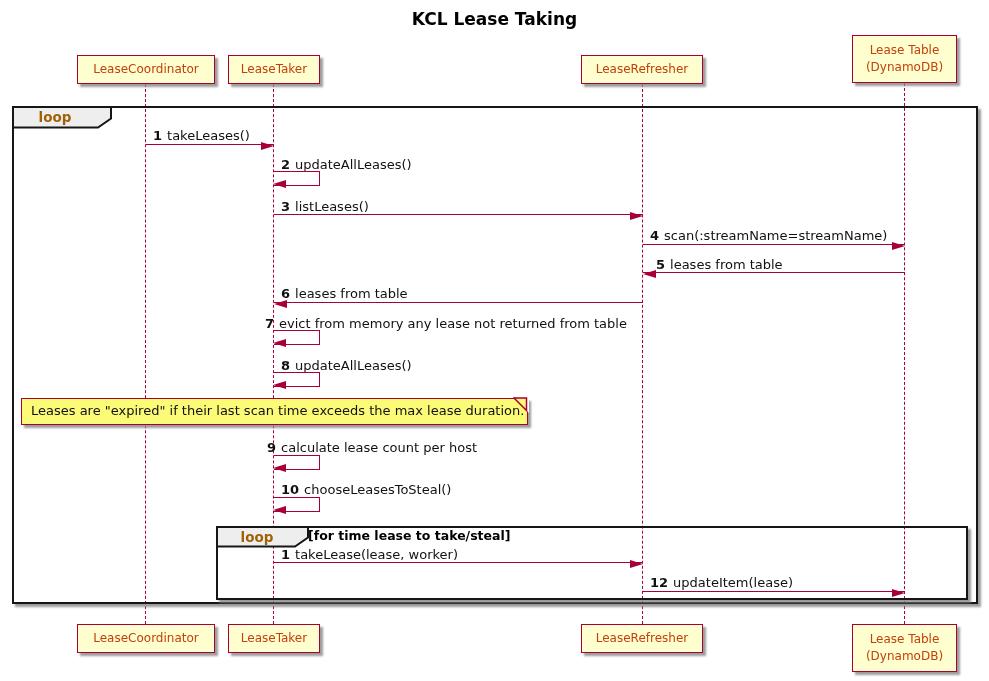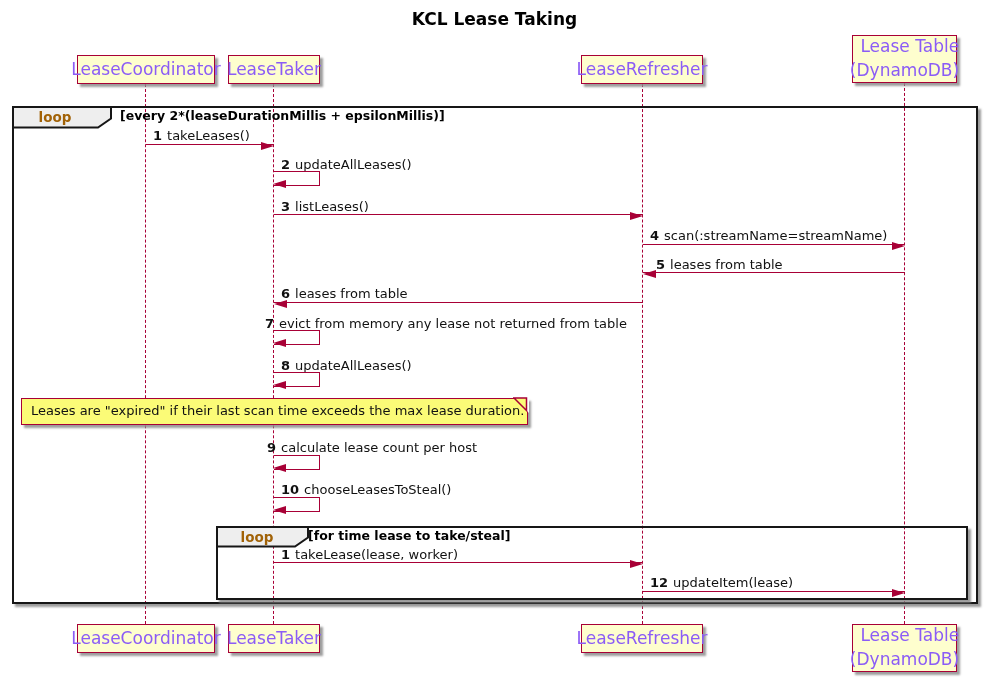--- a/index.html
+++ b/index.html
@@ -11,21 +11,21 @@
   }
   .title {
     position:absolute; left:0; top:9px; width:989px; text-align:center;
     font-size:17px; font-weight:bold; color:#000; z-index:7;
   }
   .lifeline {
     position:absolute; width:0; border-left:1.5px dashed #A80036; z-index:1;
   }
   .pbox {
     position:absolute; display:flex; align-items:center; justify-content:center;
-    text-align:right; font-size:17px; line-height:1.4; color:#8b5cf6;
+    text-align:center; font-size:12px; line-height:1.4; color:#c2410c;
     background:#FEFECE; border:1.8px solid #A80036;
     box-shadow:3px 3px 2px rgba(140,140,140,0.85);
     white-space:pre-line; z-index:6;
   }
   .frame {
     position:absolute; border:2.2px solid #161616;
     box-shadow:3px 3px 2px rgba(130,130,130,0.8); z-index:3;
   }
   .pent { position:absolute; left:-2.2px; top:-2.2px; }
   .kw {
@@ -93,21 +93,20 @@
   <div class="pbox" style="left:581px;top:624px;width:122px;height:29px">LeaseRefresher</div>
   <div class="pbox" style="left:852px;top:624px;width:105px;height:48px">Lease Table
 (DynamoDB)</div>
 
   <div class="frame" style="left:12px;top:106px;width:966px;height:498px">
     <svg class="pent" width="101" height="23">
       <path d="M1,1 L99,1 L99,12.5 L86,21.5 L1,21.5 Z" fill="#EEEEEE" stroke="#161616" stroke-width="2"></path>
     </svg>
     <div class="kw">loop</div>
   </div>
-  <div class="cond" style="left:120px;top:108px">[every 2*(leaseDurationMillis + epsilonMillis)]</div>
 
   <div class="frame" style="left:216px;top:526px;width:752px;height:74px">
     <svg class="pent" width="94" height="22">
       <path d="M1,1 L92,1 L92,11.5 L79,20.5 L1,20.5 Z" fill="#EEEEEE" stroke="#161616" stroke-width="2"></path>
     </svg>
     <div class="kw" style="width:78px">loop</div>
   </div>
   <div class="cond" style="left:308px;top:528px">[for time lease to take/steal]</div>
 
   <div class="mlabel" style="left:153px;top:128px"><span class="num">1</span><span>takeLeases()</span></div>

